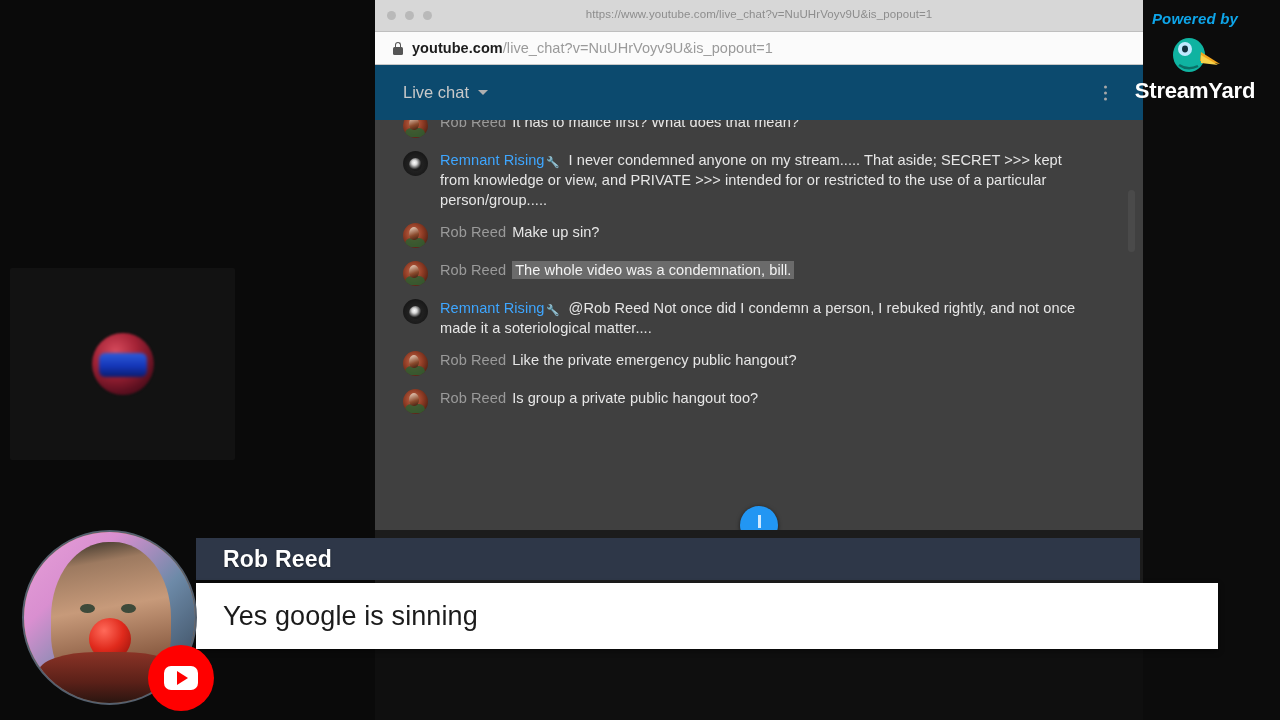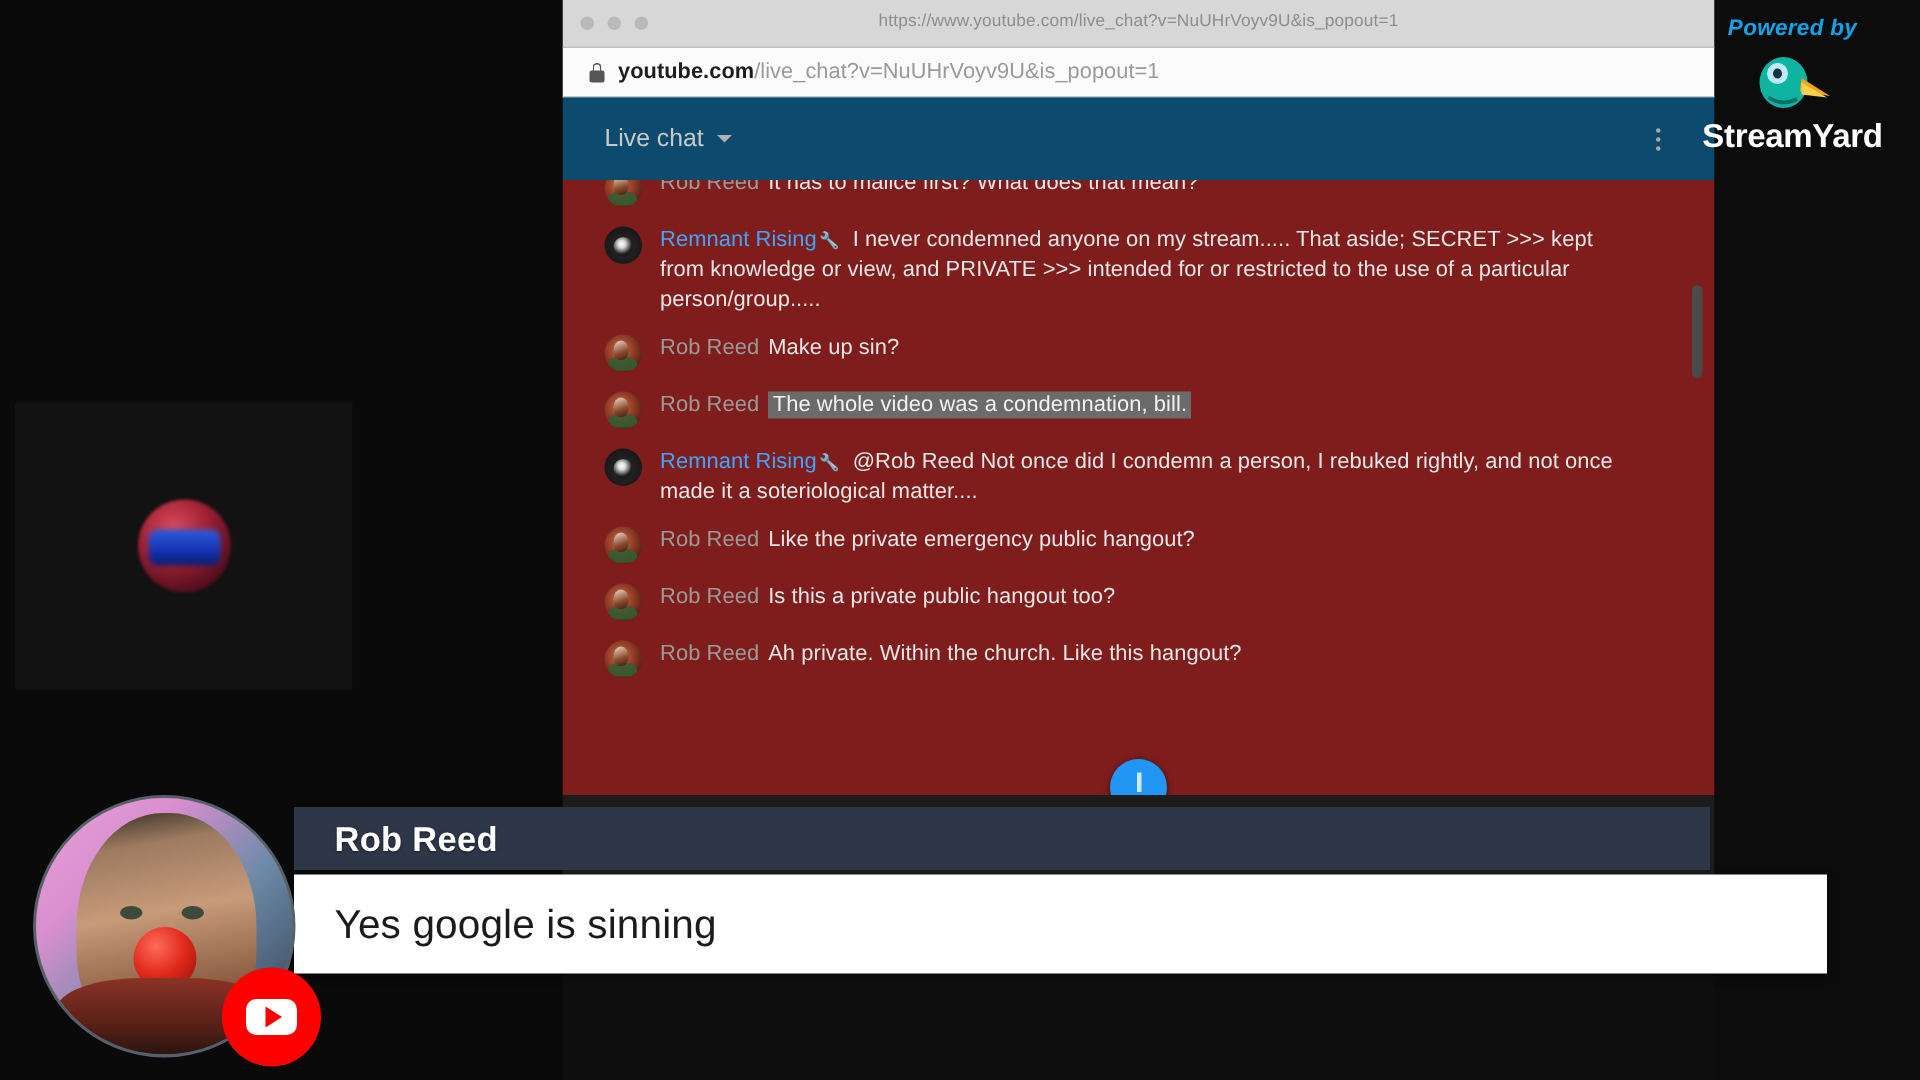--- a/index.html
+++ b/index.html
@@ -51,21 +51,21 @@
   .chat-title { margin-left:28px; font-size:16.5px; color:#c9c9c9;
                 display:flex; align-items:center; gap:9px; }
   .caret-down { width:0;height:0;border-left:5px solid transparent;
                 border-right:5px solid transparent;border-top:5px solid #b0b0b0;
                 display:inline-block; }
   .kebab { position:absolute; right:36px; top:50%; transform:translateY(-50%);
            display:flex; flex-direction:column; gap:3px; }
   .kebab i { width:3px; height:3px; border-radius:50%; background:#a8a8a8; display:block; }
 
   
-  .chat-body { position:relative; height:410px; background:#7f1d1d; overflow:hidden; }
+  .chat-body { position:relative; height:410px; background:#404040; overflow:hidden; }
   .msg { position:relative; display:flex; padding:6px 55px 6px 28px; }
   .msg.clipped { margin-top:-14px; }
   .avatar { flex:none; width:25px; height:25px; border-radius:50%; margin-right:12px;
             margin-top:1px; overflow:hidden; position:relative; filter:blur(.35px); }
   .av-rr { background:radial-gradient(circle at 50% 55%, #2b2b2b 0%, #101010 100%); }
   .av-rr:after { content:""; position:absolute; left:50%; top:52%; width:13px; height:13px;
         margin-left:-6.5px; margin-top:-6.5px; border-radius:50%;
         background:radial-gradient(circle at 42% 36%, #ffffff 0%, #d9d9d9 22%, #202020 60%, #0d0d0d 100%); }
   .av-rob { background:radial-gradient(circle at 42% 40%, #c96a4a 0%, #8e3b24 45%, #2b1008 100%); }
   .av-rob:after { content:""; position:absolute; left:6px; top:4px; width:10px; height:13px;
@@ -223,27 +223,23 @@
       </div>
 
       <div class="msg">
         <div class="avatar av-rob"></div>
         <div class="mtext"><span class="author">Rob Reed</span><span class="body-txt">Like the private emergency public hangout?</span></div>
       </div>
 
 
       <div class="msg">
         <div class="avatar av-rob"></div>
-        <div class="mtext"><span class="author">Rob Reed</span><span class="body-txt">Is this a private public hangout too?</span></div>
-      </div>
-
-      <div class="msg">
-        <div class="avatar av-rob"></div>
-        <div class="mtext"><span class="author">Rob Reed</span><span class="body-txt">Ah private. Within the church. Like this hangout?</span></div>
-      </div>
+        <div class="mtext"><span class="author">Rob Reed</span><span class="body-txt">Is group a private public hangout too?</span></div>
+      </div>
+
 
       <div class="scrollbar">
         <div class="scrollthumb"></div>
       </div>
 
       <div class="scroll-bottom-btn"></div>
     </div>
 
     <div class="chat-input-row">
       <div class="emoji-btn">

